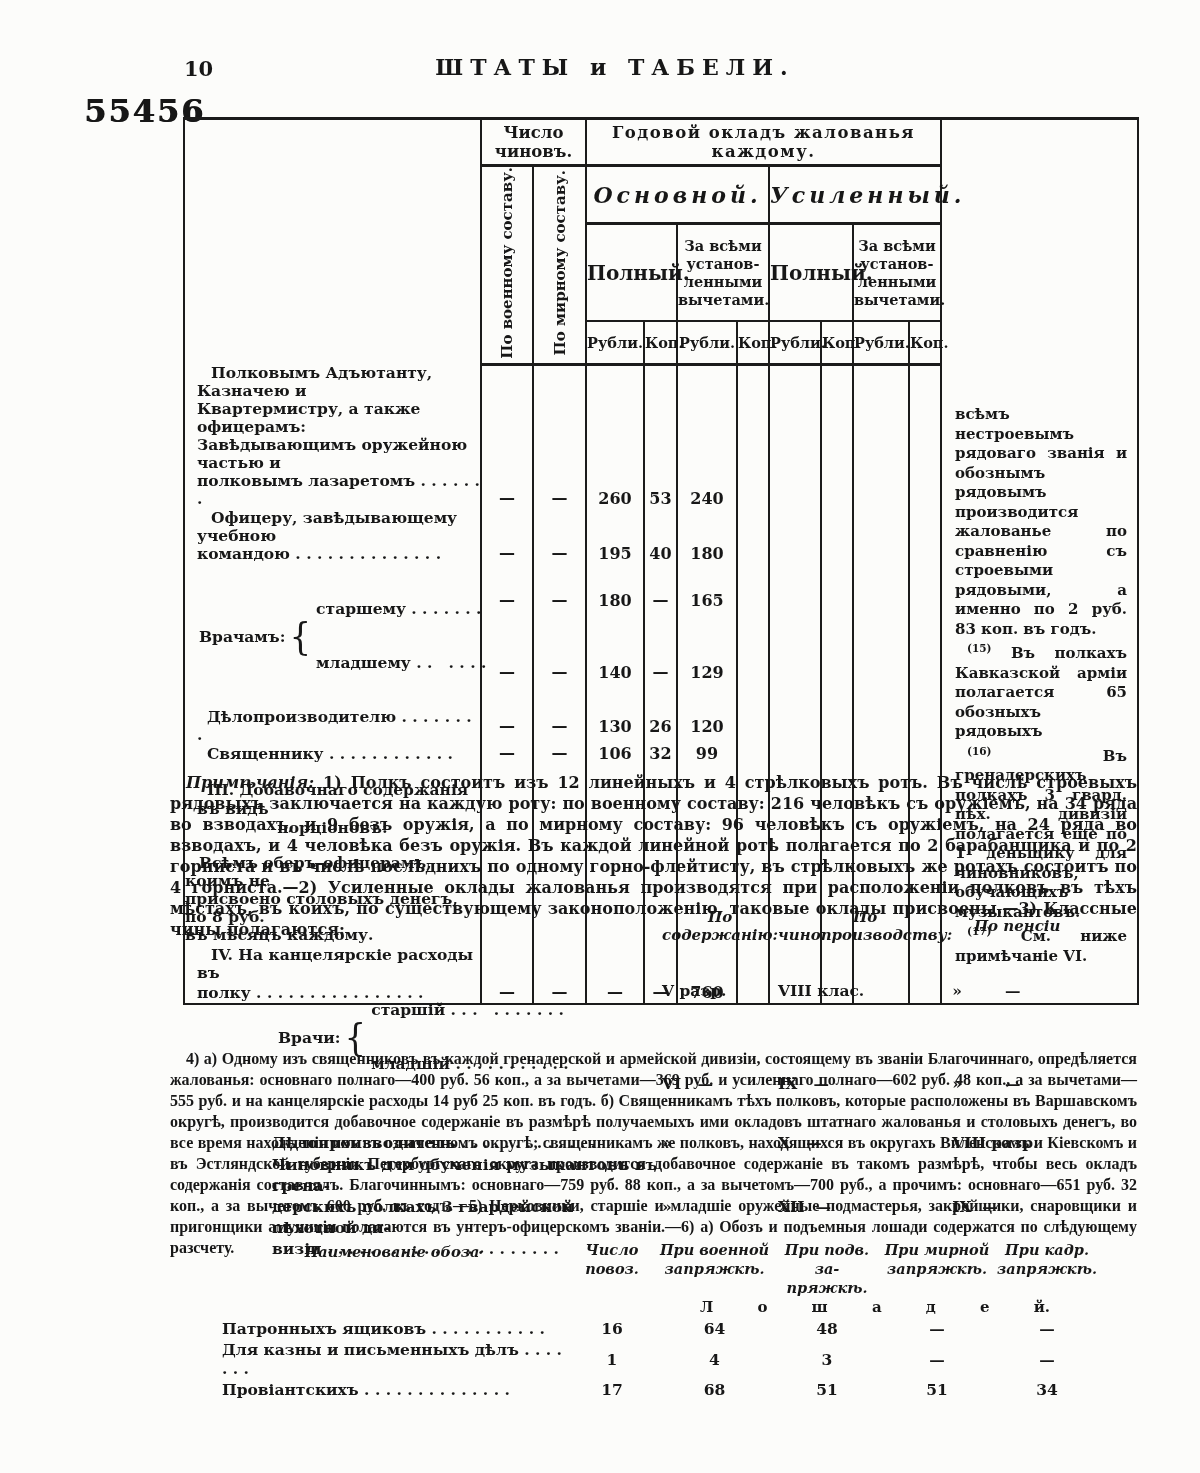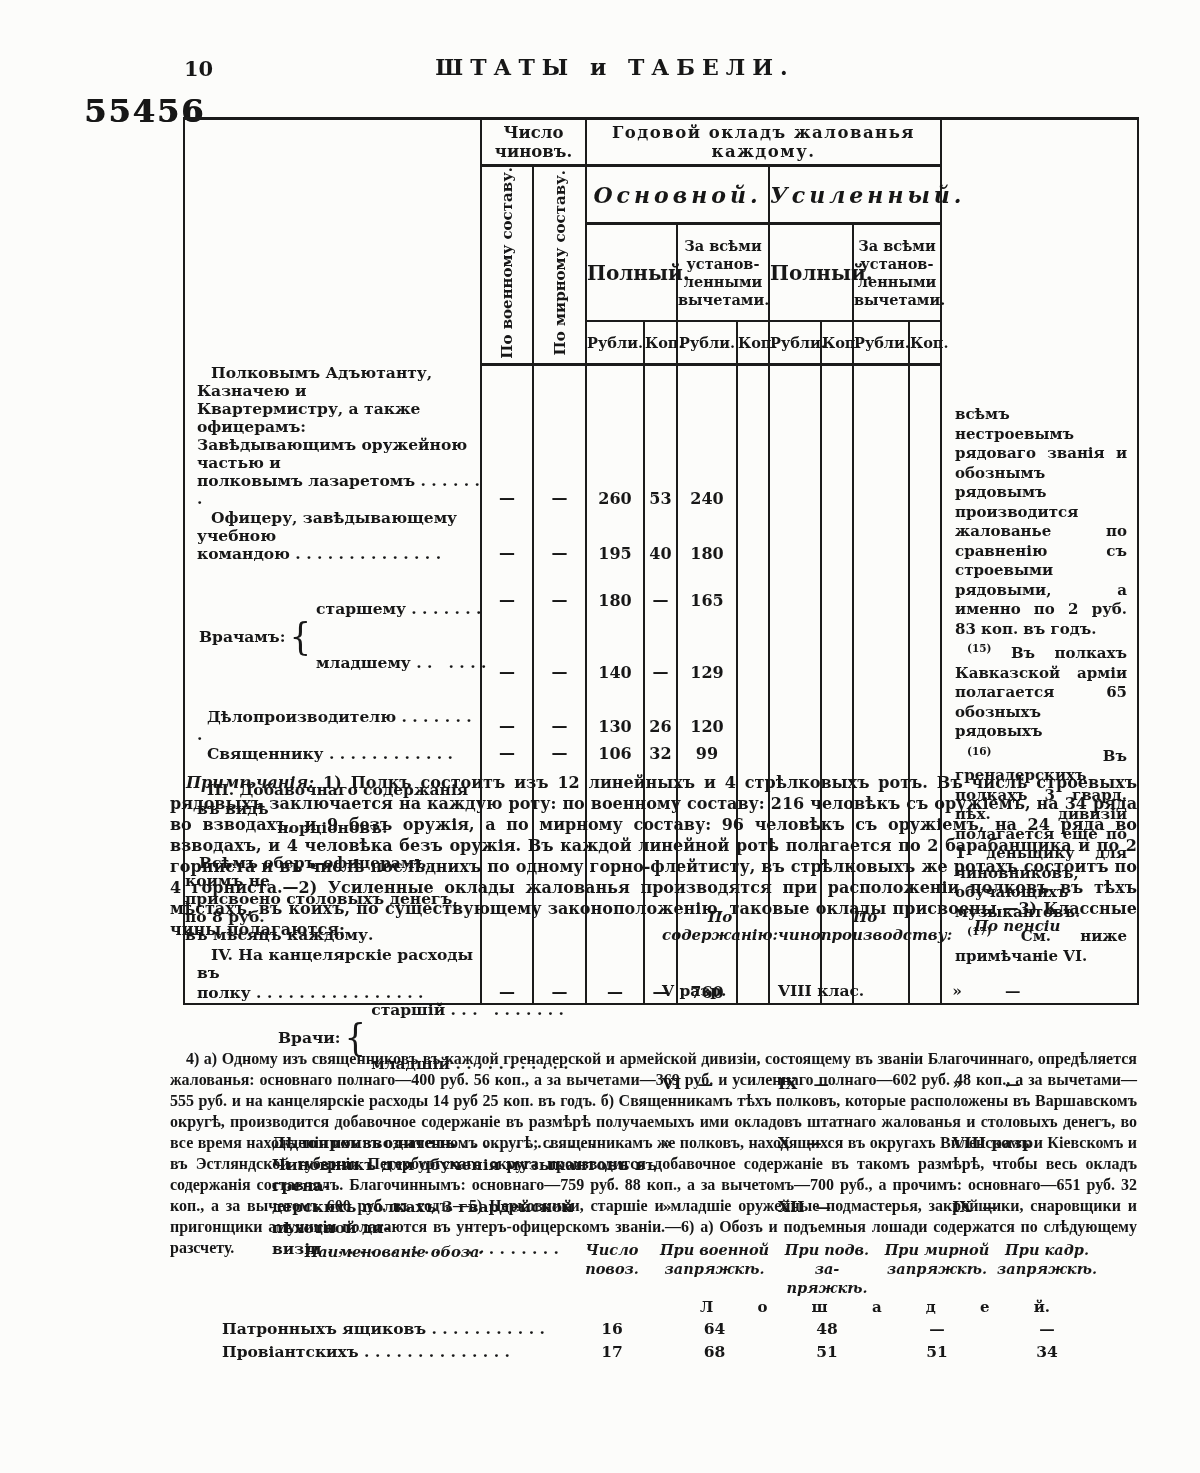--- a/index.html
+++ b/index.html
@@ -382,20 +382,28 @@
   </tr>
   <tr class="orow">
     <td class="ol">Патронныхъ ящиковъ .    . . . . . . . . . .</td>
     <td class="ov">16</td>
     <td class="ov">64</td>
     <td class="ov">48</td>
     <td class="ov">—</td>
     <td class="ov">—</td>
   </tr>
   <tr class="orow">
+    <td class="ol">Для казны и письменныхъ дѣлъ  . . . . . . .</td>
+    <td class="ov">1</td>
+    <td class="ov">4</td>
+    <td class="ov">3</td>
+    <td class="ov">—</td>
+    <td class="ov">—</td>
+  </tr>
+  <tr class="orow">
     <td class="ol">Провіантскихъ .   . . . . . . . . . . . . .</td>
     <td class="ov">17</td>
     <td class="ov">68</td>
     <td class="ov">51</td>
     <td class="ov">51</td>
     <td class="ov">34</td>
   </tr>
 </tbody>
   </table>
 

